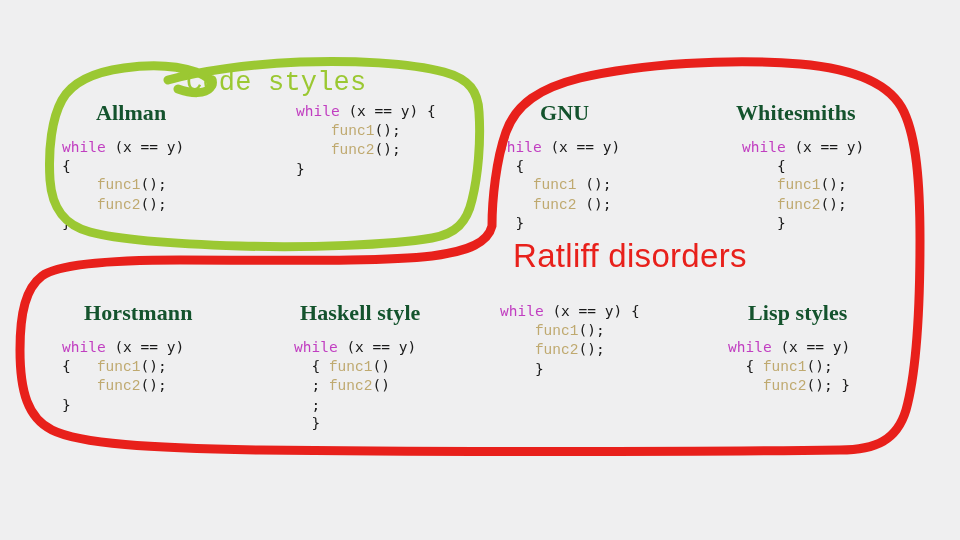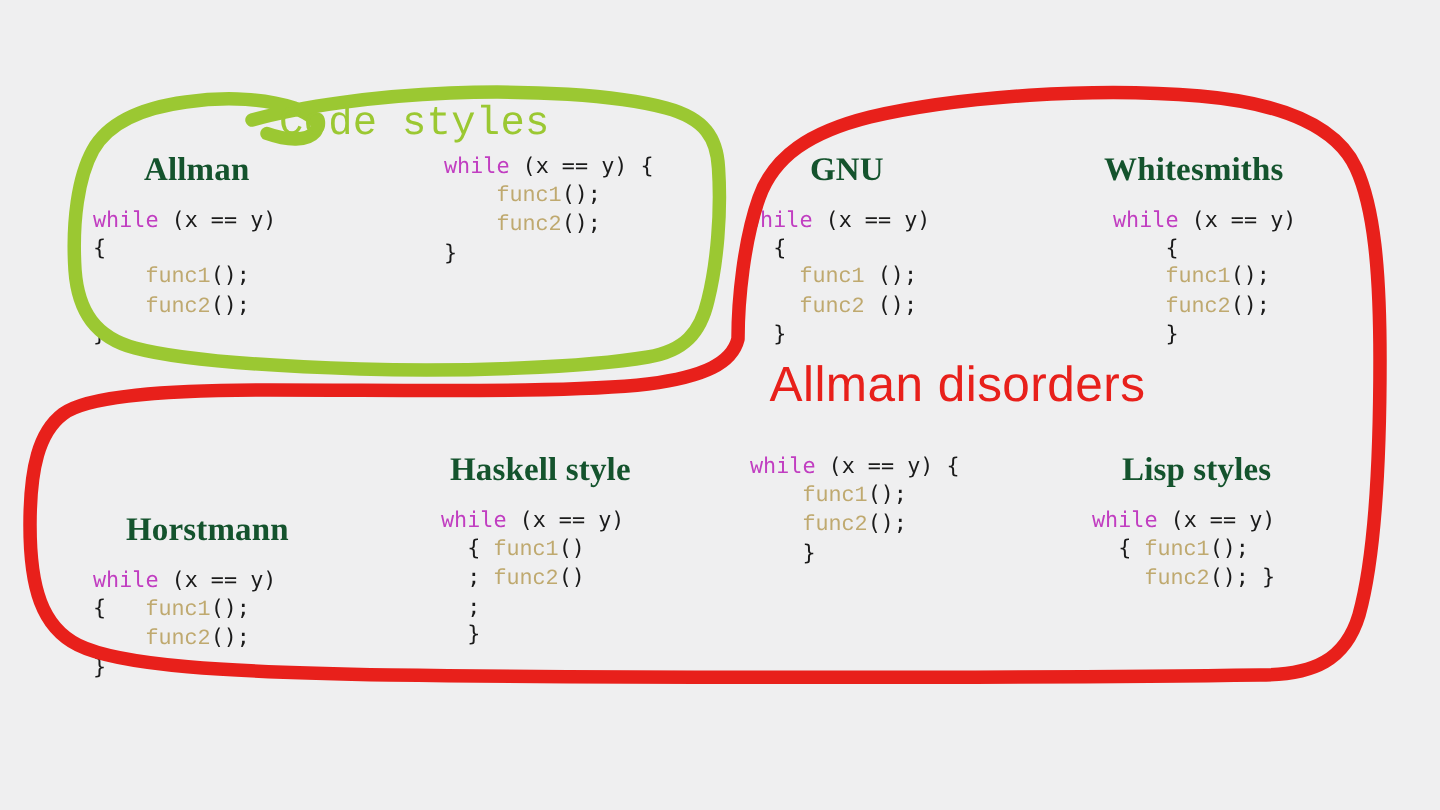--- a/index.html
+++ b/index.html
@@ -68,21 +68,21 @@
   #card-kr .card-title          { text-align: left; padding-left: 0px; }
   #card-kr .code                { padding-left: 28px; }
   #card-gnu         { left: 498px; top: 102px; width: 200px; }
   #card-gnu .card-title         { text-align: left; padding-left: 42px; }
   #card-whitesmiths { left: 724px; top: 102px; width: 210px; }
   #card-whitesmiths .card-title { text-align: left; padding-left: 12px; }
   #card-whitesmiths .code       { padding-left: 18px; }
 
   
   #card-horstmann   { left: 62px;  top: 302px; width: 200px; }
-  #card-horstmann .card-title   { text-align: left; padding-left: 22px; margin-top: 40px; }
+  #card-horstmann .card-title   { text-align: left; padding-left: 22px; }
   #card-haskell     { left: 288px; top: 302px; width: 200px; }
   #card-haskell .card-title     { text-align: left; padding-left: 12px; }
   #card-haskell .code           { padding-left: 6px; }
   #card-ratliff     { left: 500px; top: 302px; width: 210px; }
   #card-ratliff .card-title     { text-align: left; padding-left: 10px; }
   #card-lisp        { left: 710px; top: 302px; width: 210px; }
   #card-lisp .card-title        { text-align: left; padding-left: 38px; }
   #card-lisp .code              { padding-left: 18px; }
 
   
@@ -208,15 +208,15 @@
              C 150 448, 80 444, 52 430
              C 28 418, 20 392, 20 350
              C 20 312, 26 288, 42 276
              C 58 264, 110 260, 180 260
              C 280 260, 380 262, 432 256
              C 470 251, 488 242, 492 226 Z"></path>
   </svg>
 
   <div class="annot" id="annot-code-styles" style="color: rgb(155, 200, 50);">Code styles</div>
 
-  <div class="annot" id="annot-mental-disorders" style="color: rgb(232, 32, 27);">Allman disorders</div>
+  <div class="annot" id="annot-mental-disorders" style="color: rgb(232, 32, 27);">Ratliff disorders</div>
 
 </div>
 
 </body></html>

